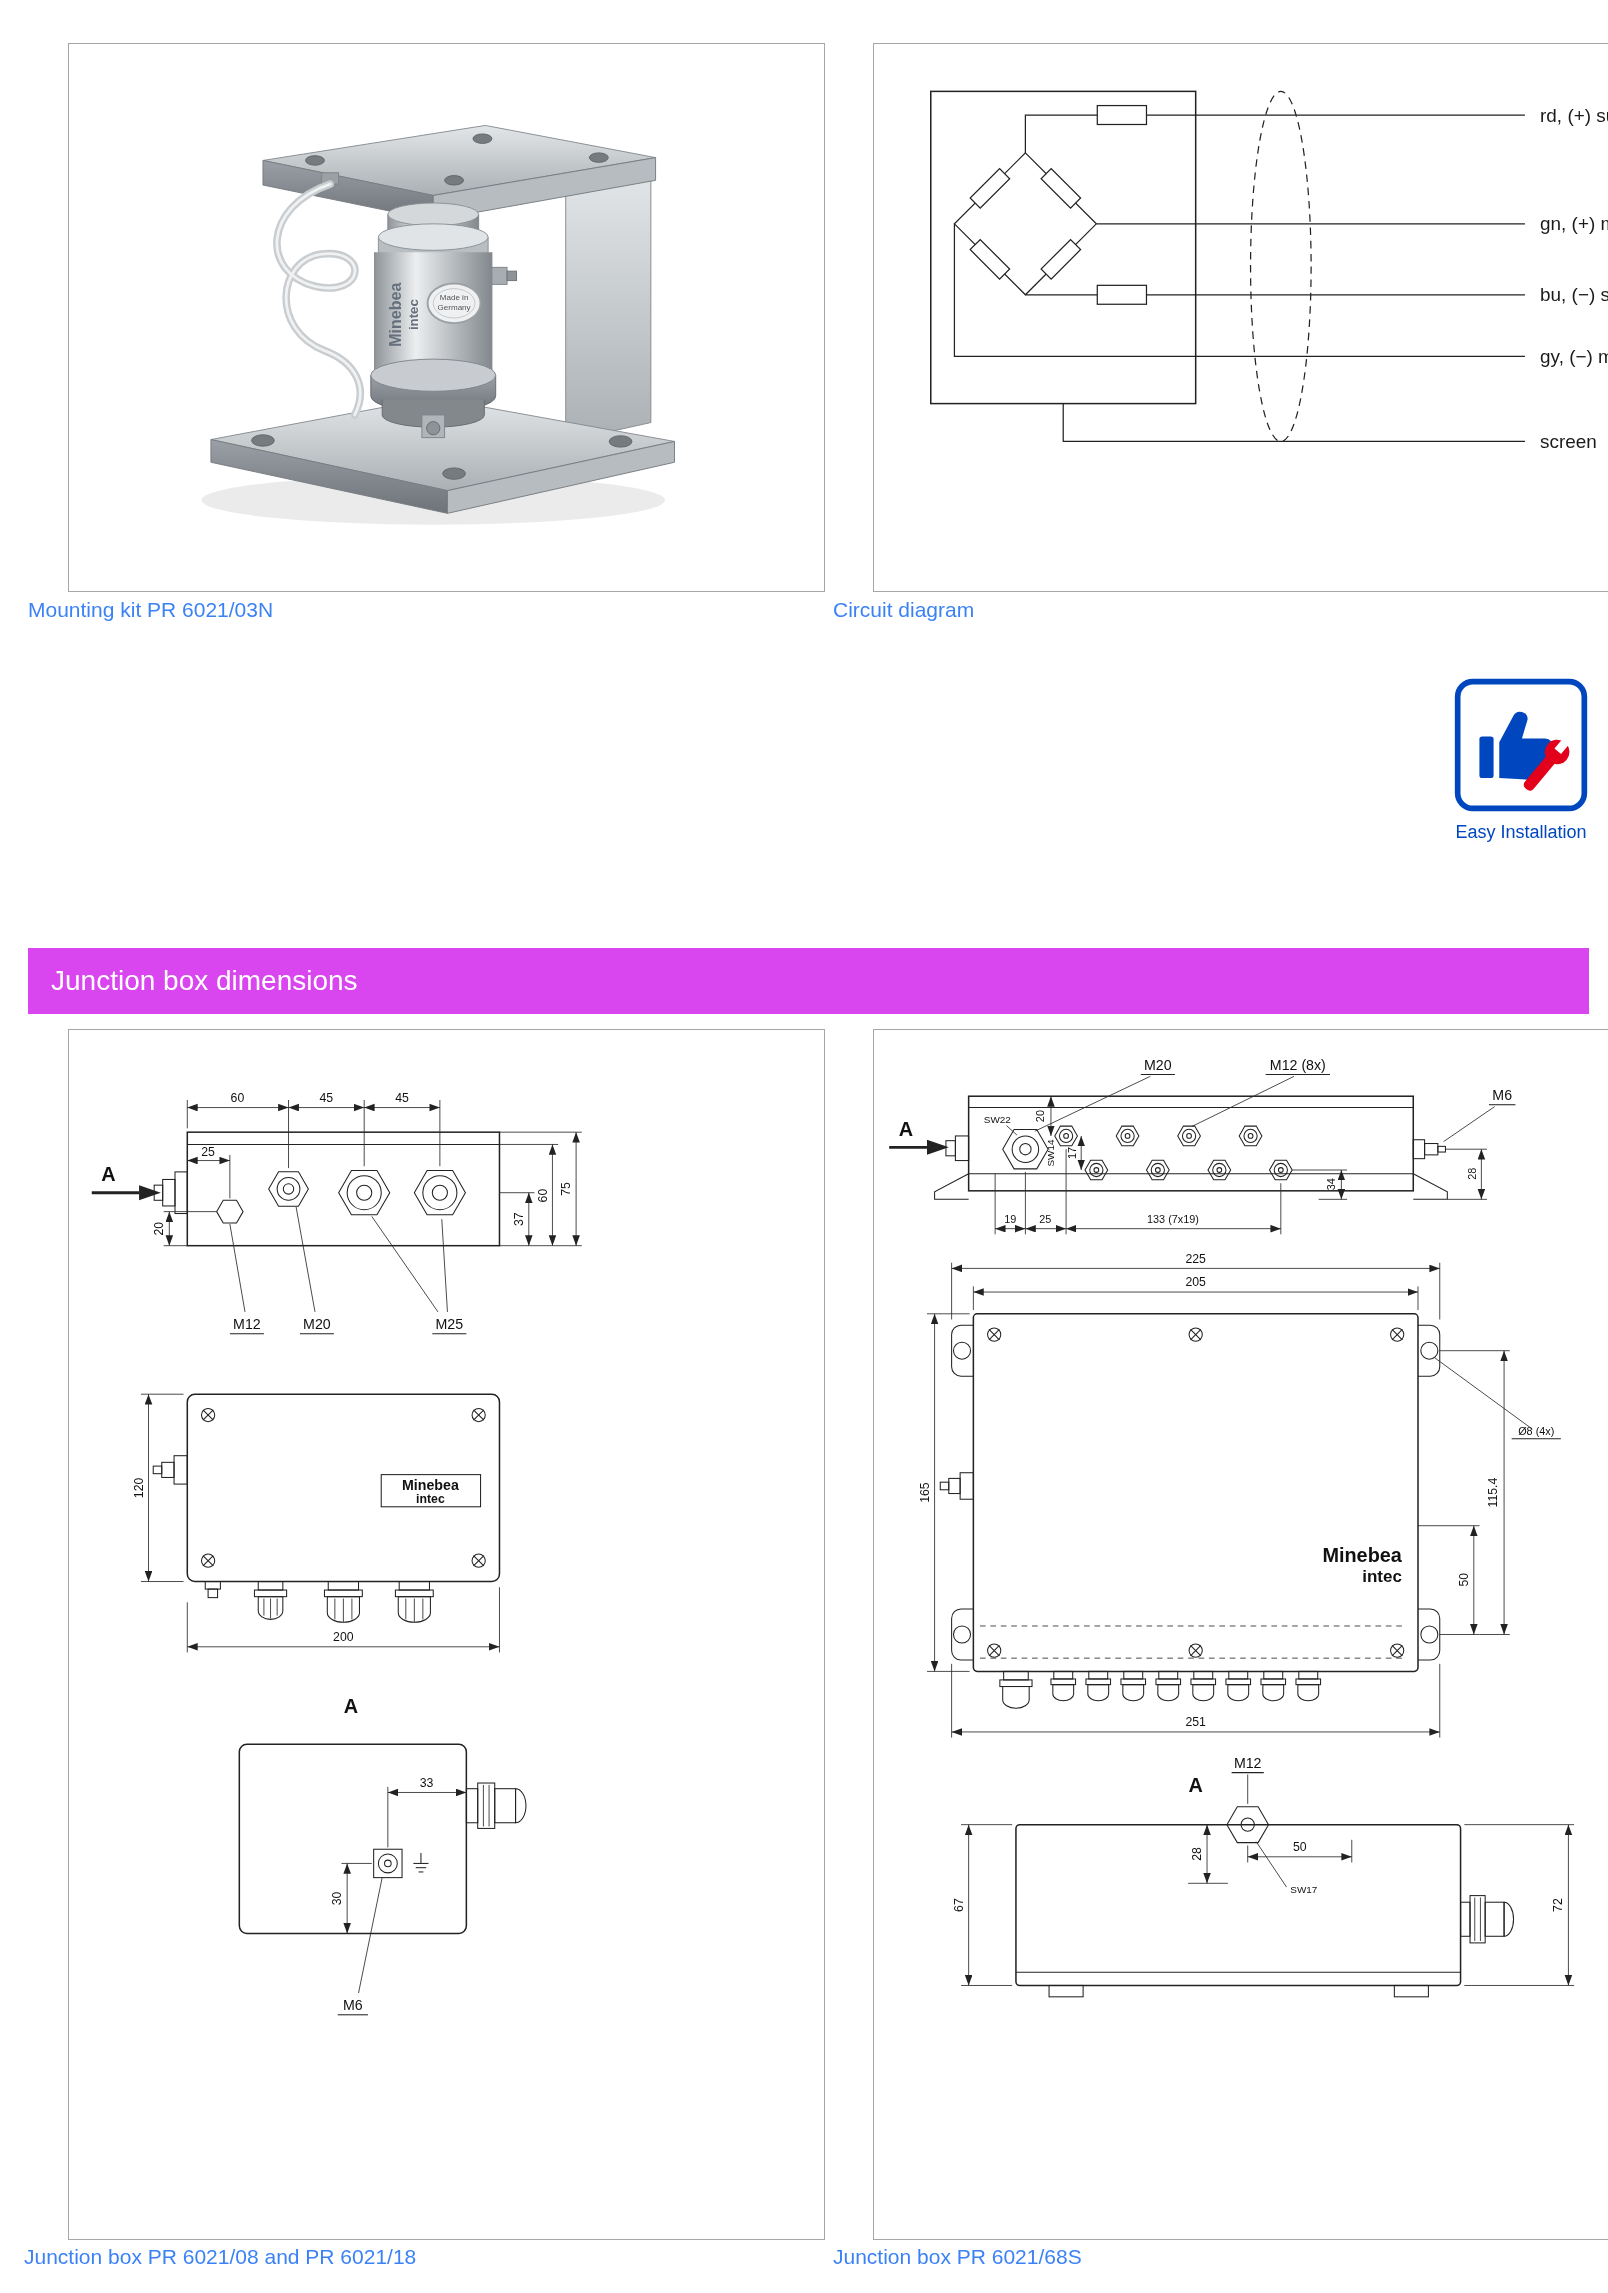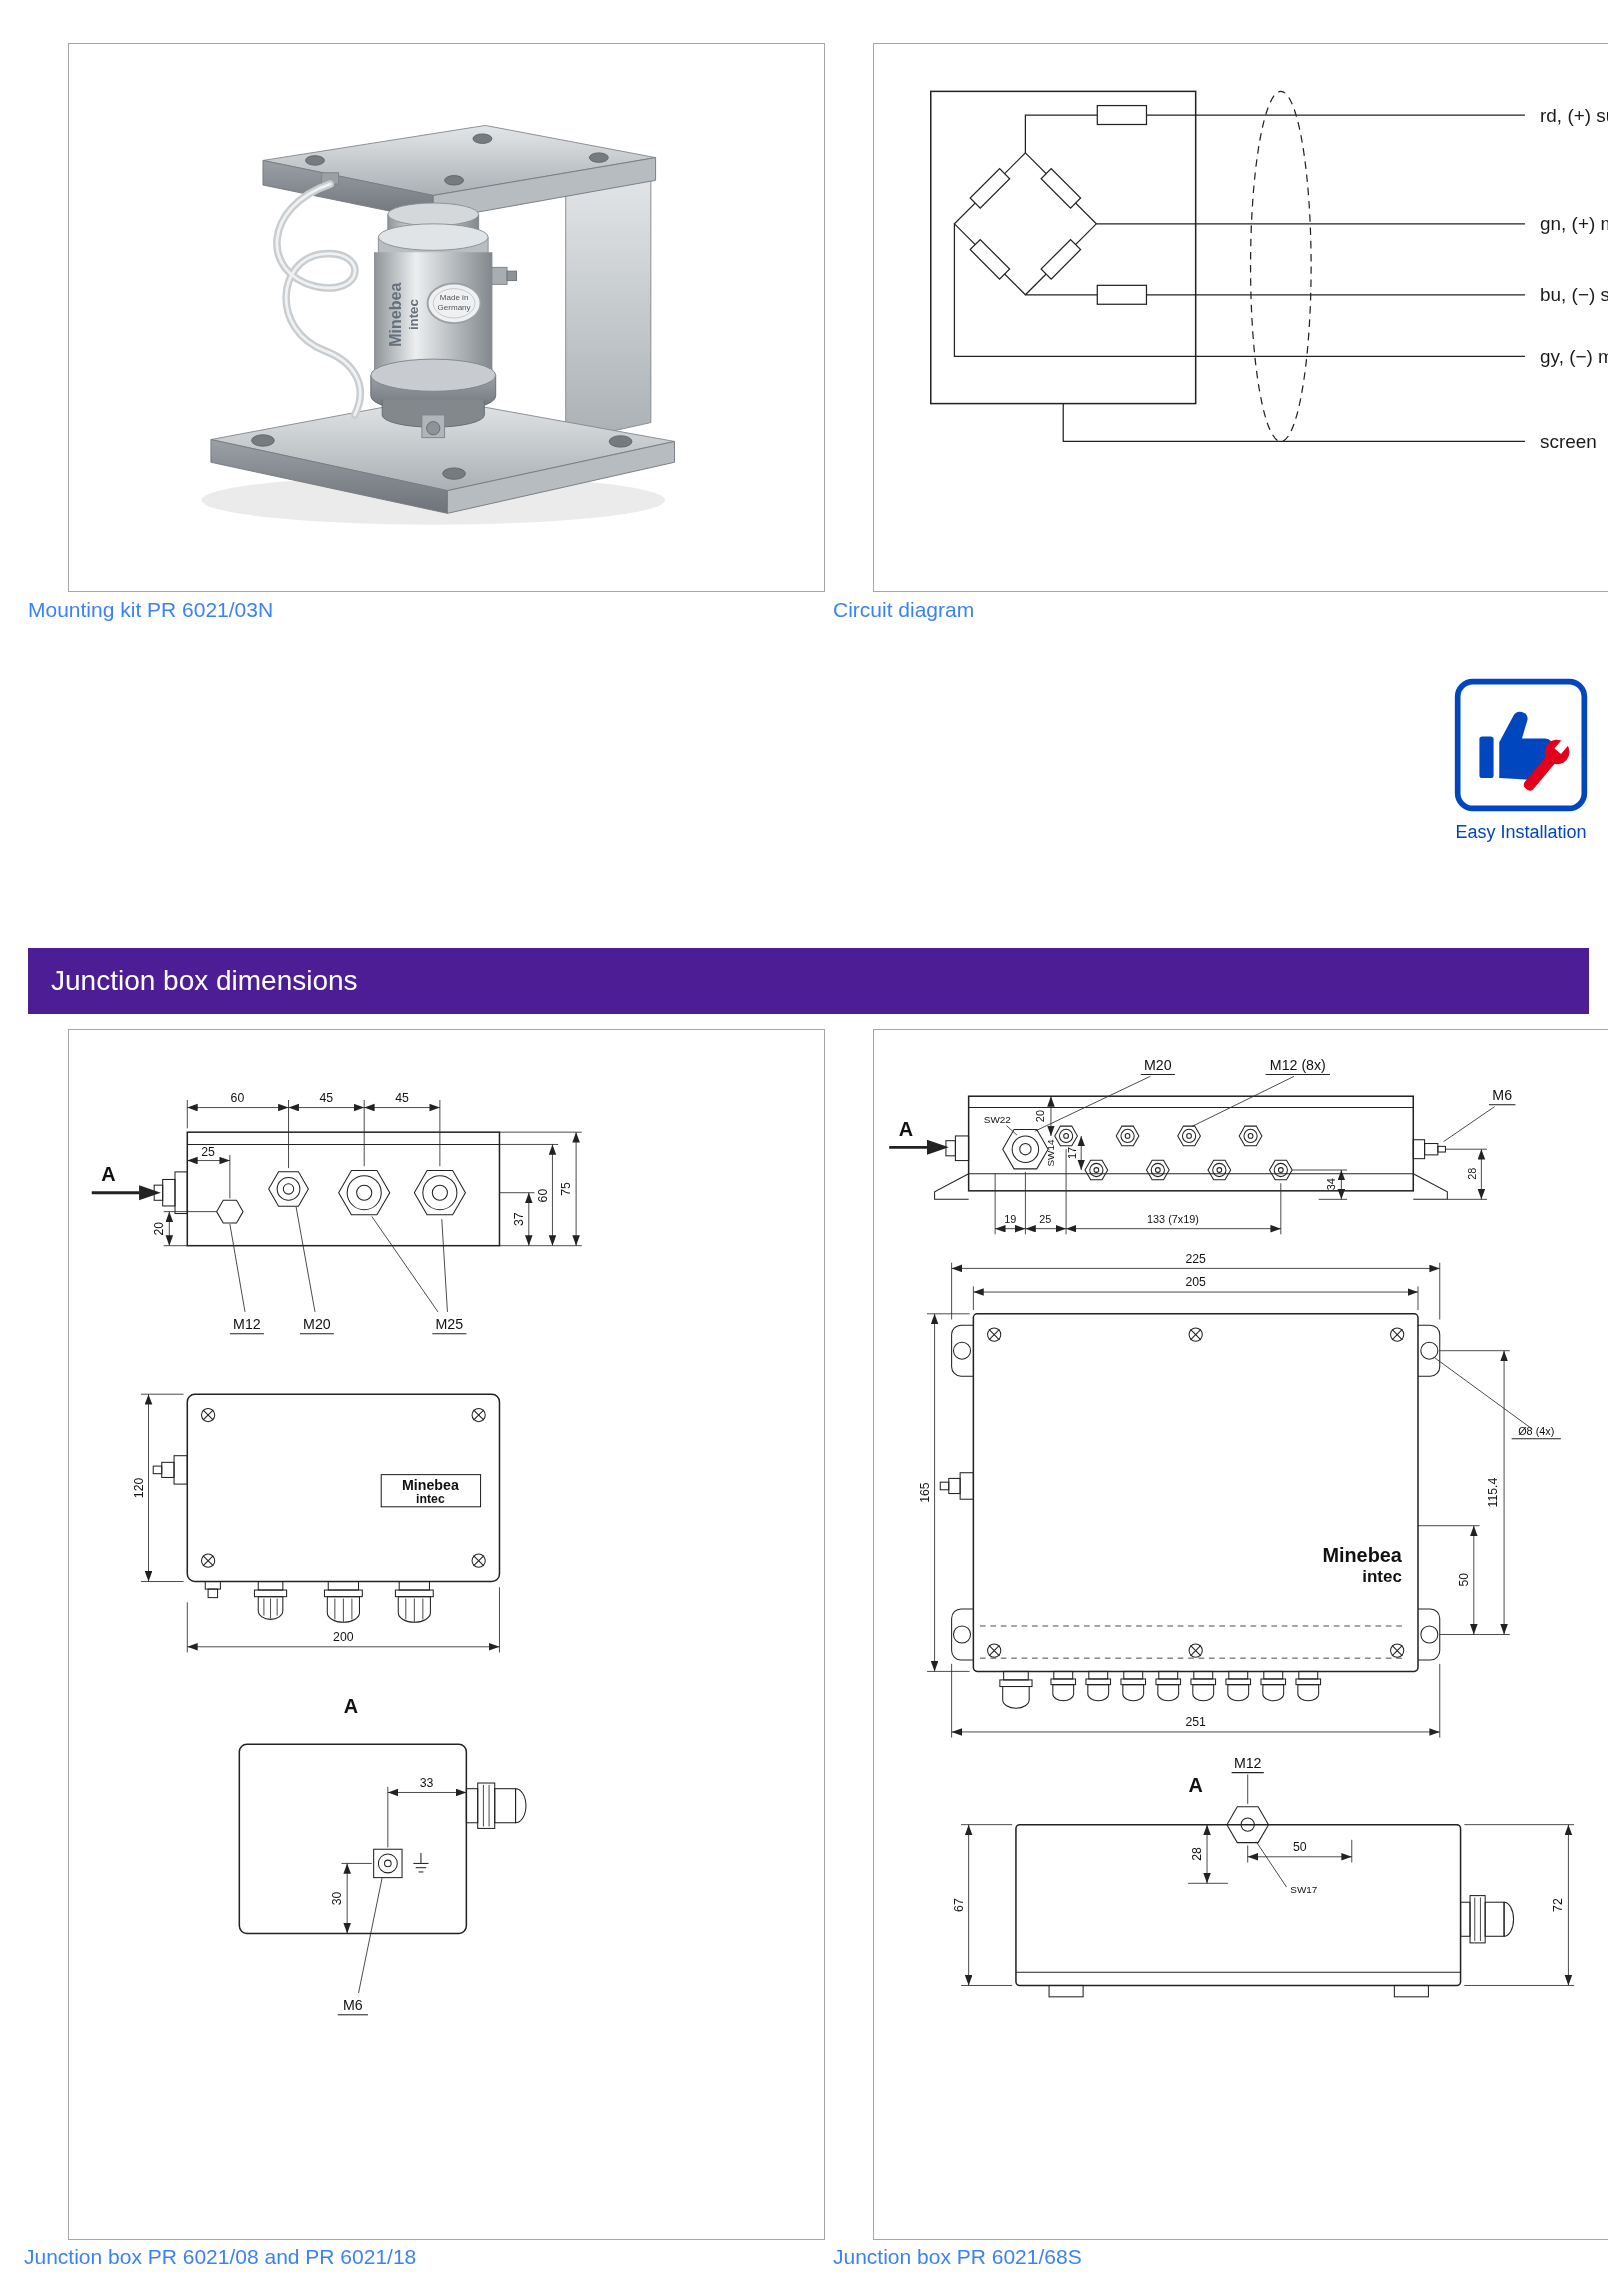--- a/index.html
+++ b/index.html
@@ -5,21 +5,21 @@
   html,body{margin:0;padding:0;background:#fff;}
   body{width:1609px;height:2294px;position:relative;font-family:"Liberation Sans",sans-serif;color:#1c1c1c;}
   .panel{position:absolute;border:0.9px solid #a6a6a6;background:#fff;box-sizing:border-box;}
   .caption{position:absolute;font-size:21px;color:#3b82f6;}
   #photo-panel{left:28px;top:28px;width:757px;height:549px;}
   #circuit-panel{left:833px;top:28px;width:757px;height:549px;}
   #cap-photo{left:28px;top:598px;}
   #cap-circuit{left:833px;top:598px;}
   #easy{position:absolute;left:1452px;top:676px;width:138px;}
   #easy .lbl{margin-top:7.6px;text-align:center;color:#0046be;font-size:18px;white-space:nowrap;}
-  #section-header{position:absolute;left:28px;top:948px;width:1561px;height:66px;background:#4c1d95;color:#fff;font-size:28px;line-height:66px;padding-left:23px;box-sizing:border-box;}
+  #section-header{position:absolute;left:28px;top:948px;width:1561px;height:66px;background:#d946ef;color:#fff;font-size:28px;line-height:66px;padding-left:23px;box-sizing:border-box;}
   #draw-left{left:28px;top:1014px;width:757px;height:1211px;}
   #draw-right{left:833px;top:1014px;width:757px;height:1211px;}
   #cap-left{left:24px;top:2245px;}
   #cap-right{left:833px;top:2245px;}
   svg{display:block;}
   .s1{stroke:#222;stroke-width:1.6;fill:none;}
   .s0{stroke:#222;stroke-width:1.1;fill:none;}
   .sd{stroke:#2c2c2c;stroke-width:0.9;fill:none;}
   .dt{font-size:13px;fill:#111;}
   .dts{font-size:11.5px;fill:#111;}

